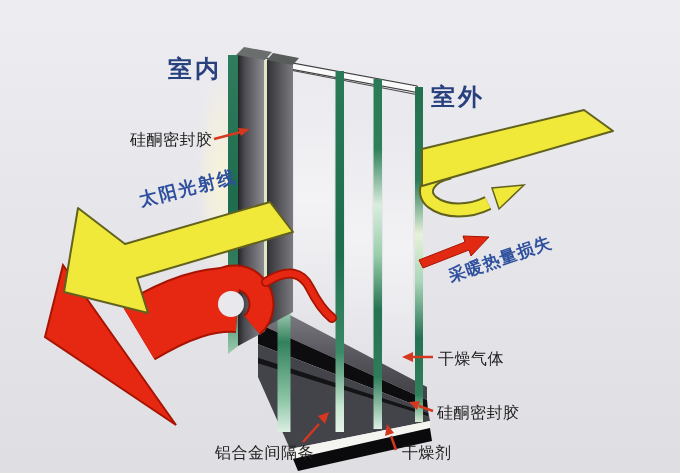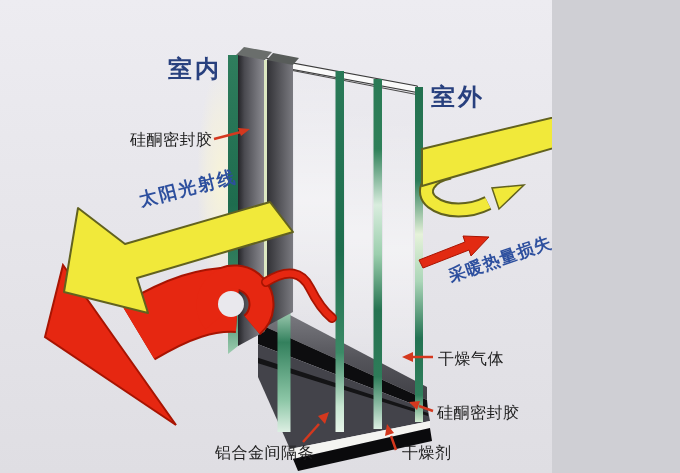--- a/index.html
+++ b/index.html
@@ -1,16 +1,16 @@
 <!DOCTYPE html>
 <html><head>
 <meta charset="utf-8">
 <style>
   html,body{margin:0;padding:0;background:#cfcfd4;font-family:"Liberation Sans",sans-serif;}
-  .stage{width:552px;height:473px;position:relative;overflow:hidden;background:#e9e8ed;}
+  .stage{width:680px;height:473px;position:relative;overflow:hidden;background:#e9e8ed;}
   svg{display:block;}
   text{font-family:"Liberation Sans","DejaVu Sans",sans-serif;}
   .callout-text{font-size:16px;fill:#1c1c1c;letter-spacing:0.5px;}
   .zone-text{font-size:24px;font-weight:bold;fill:#28407e;letter-spacing:3px;}
   .flow-text{font-weight:bold;fill:#2d4f9e;}
 </style>
 </head>
 <body>
 
 <div class="stage">

